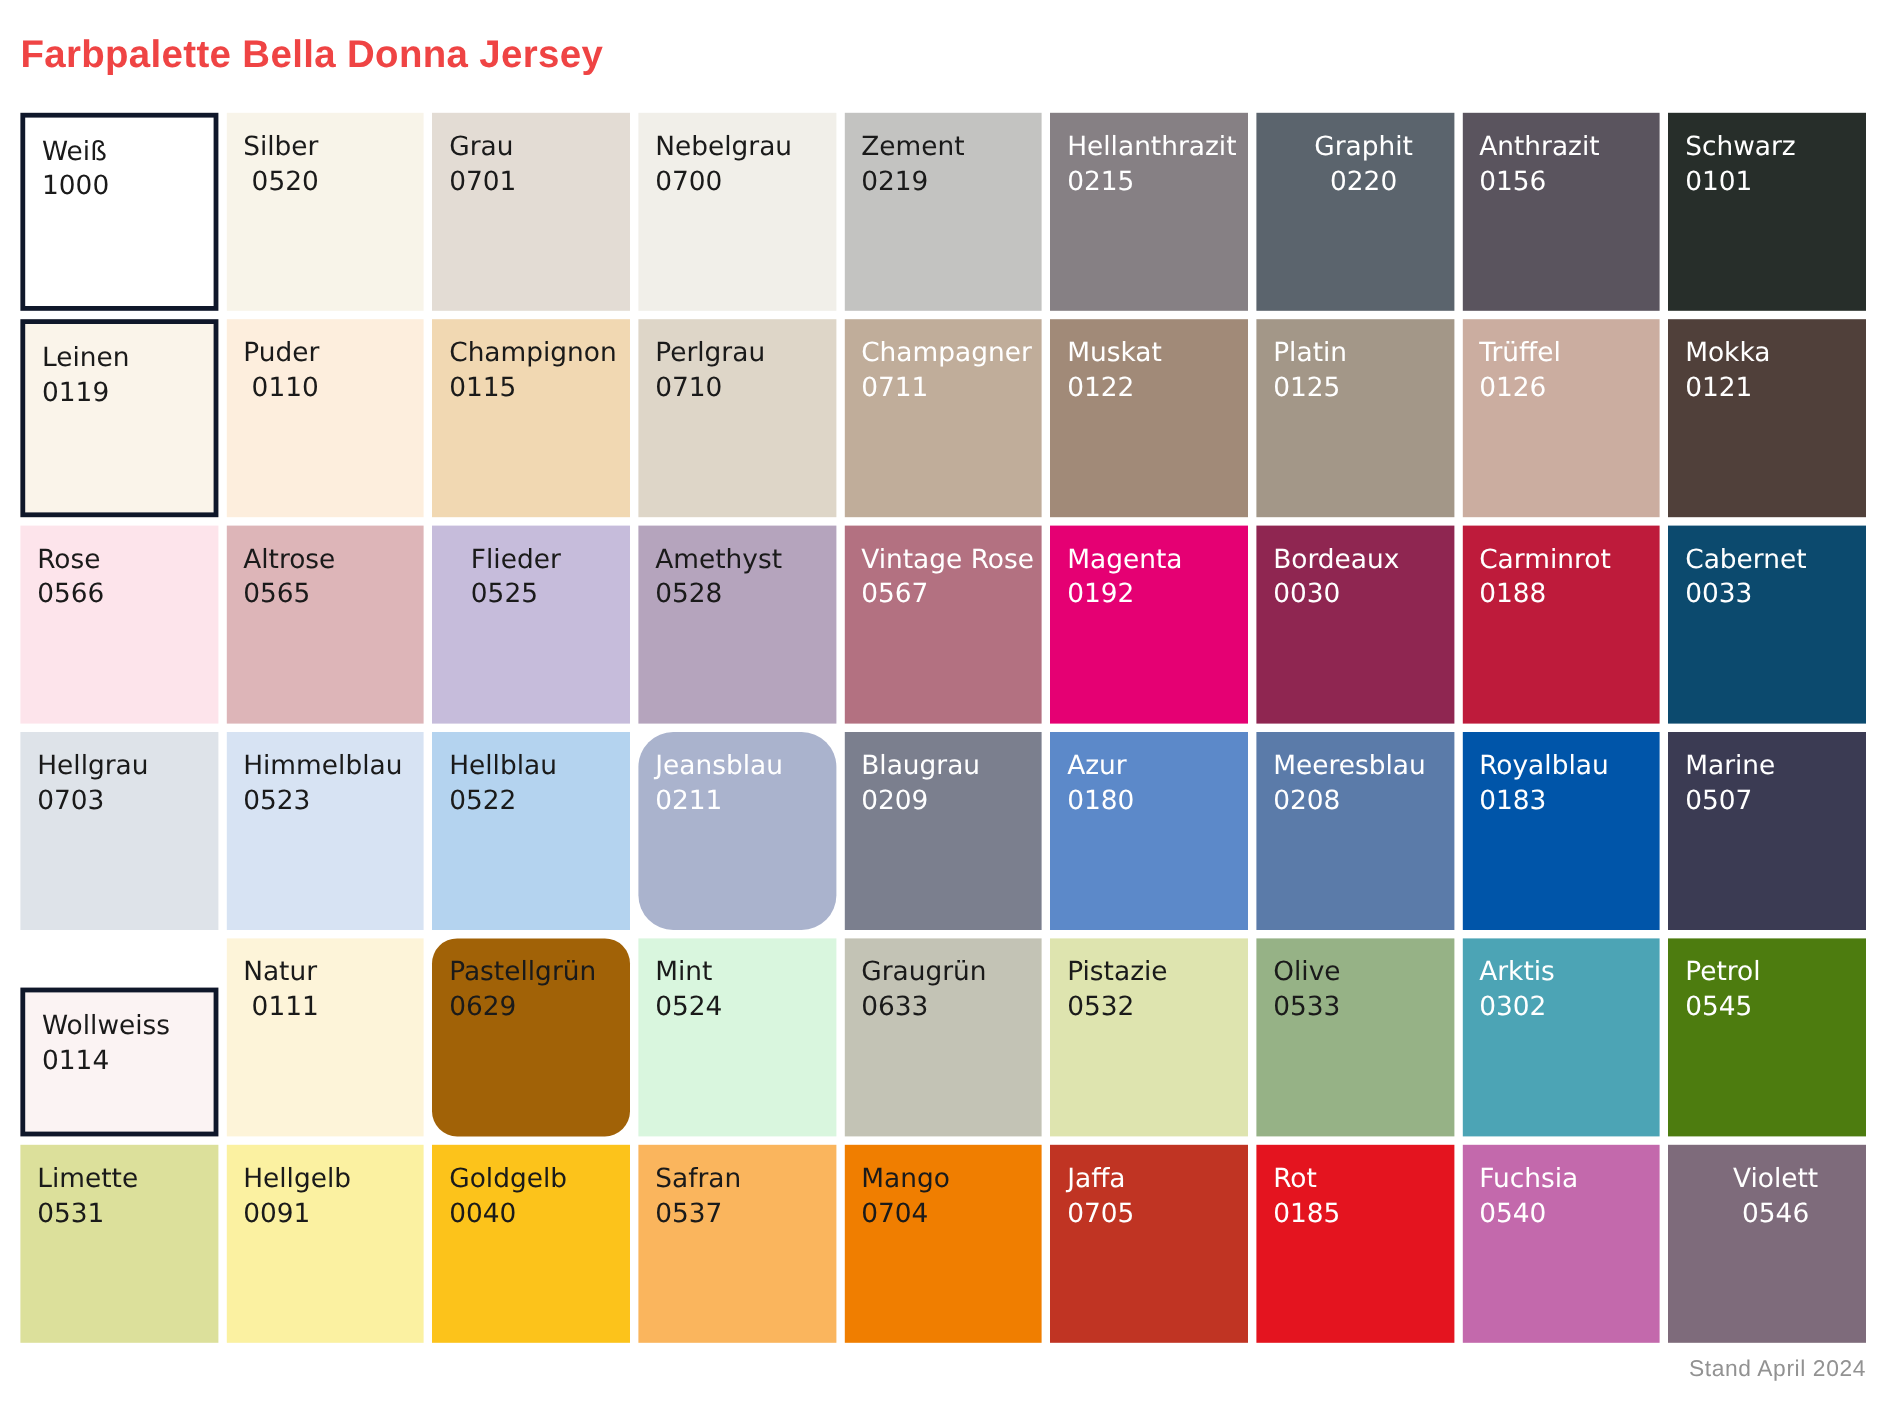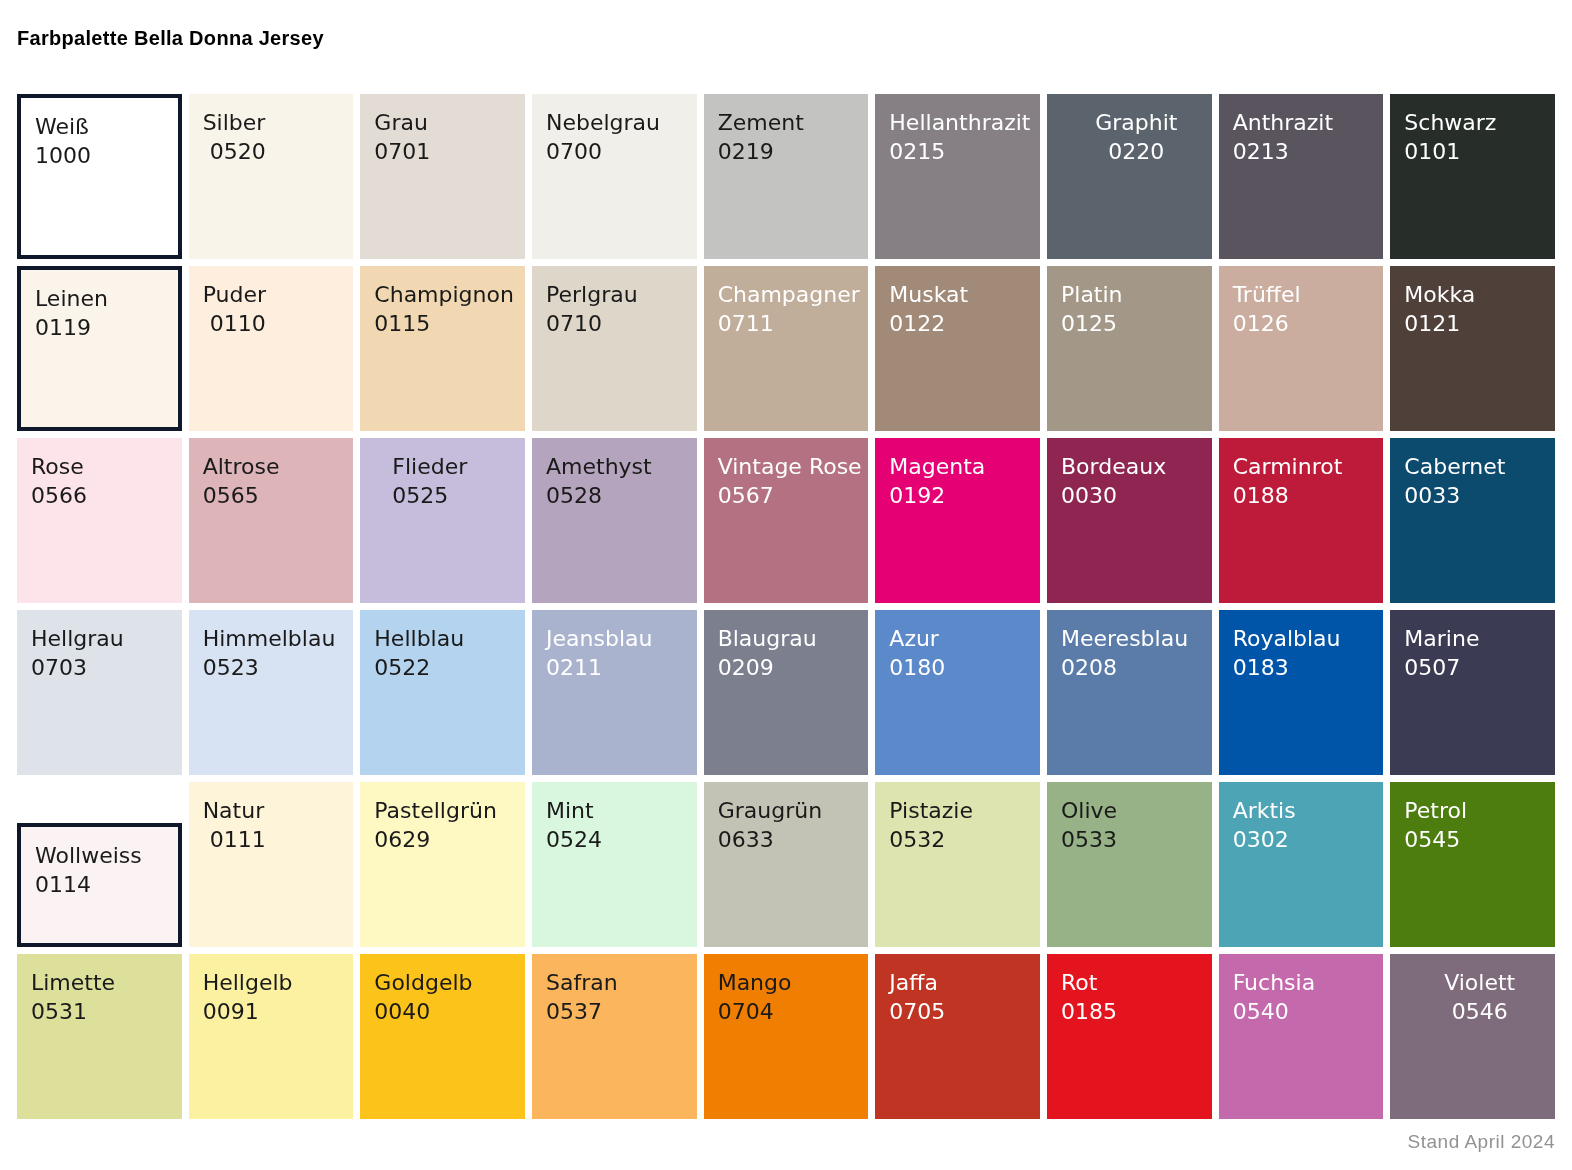--- a/index.html
+++ b/index.html
@@ -14,24 +14,24 @@
     background: #ffffff;
     overflow: hidden;
     font-family: "DejaVu Sans", sans-serif;
   }
   .title {
     position: absolute;
     left: 17px;
     top: 27px;
     margin: 0;
     font-family: "Liberation Sans", sans-serif;
-    font-size: 20px;
+    font-size: 32px;
     font-weight: bold;
     letter-spacing: 0.3px;
-    color: #000000;
+    color: #ef4444;
   }
   .grid {
     position: absolute;
     left: 17px;
     top: 94px;
     width: 1538px;
     display: grid;
     grid-template-columns: repeat(9, 1fr);
     grid-template-rows: repeat(6, 165px);
     column-gap: 7px;
@@ -95,21 +95,21 @@
       <div class="swatch light" style="background: rgb(134, 128, 132);">
         <div class="name">Hellanthrazit</div>
         <div class="code">0215</div>
       </div>
       <div class="swatch light" style="background: rgb(91, 100, 109); text-align: center;">
         <div class="name">Graphit</div>
         <div class="code">0220</div>
       </div>
       <div class="swatch light" style="background: rgb(90, 84, 94);">
         <div class="name">Anthrazit</div>
-        <div class="code">0213</div>
+        <div class="code">0156</div>
       </div>
       <div class="swatch light" style="background: rgb(39, 46, 42);">
         <div class="name">Schwarz</div>
         <div class="code">0101</div>
       </div>
       <div class="swatch bordered" style="background: rgb(250, 244, 234);">
         <div class="name">Leinen</div>
         <div class="code">0119</div>
       </div>
       <div class="swatch" style="background: rgb(253, 238, 221);">
@@ -185,21 +185,21 @@
         <div class="code">0703</div>
       </div>
       <div class="swatch" style="background: rgb(215, 227, 243);">
         <div class="name">Himmelblau</div>
         <div class="code">0523</div>
       </div>
       <div class="swatch" style="background: rgb(180, 211, 239);">
         <div class="name">Hellblau</div>
         <div class="code">0522</div>
       </div>
-      <div class="swatch light" style="background: rgb(170, 179, 205);">
+      <div class="swatch light" style="background: rgb(170, 179, 205); border-radius: 29px;">
         <div class="name">Jeansblau</div>
         <div class="code">0211</div>
       </div>
       <div class="swatch light" style="background: rgb(123, 127, 142);">
         <div class="name">Blaugrau</div>
         <div class="code">0209</div>
       </div>
       <div class="swatch light" style="background: rgb(92, 137, 201);">
         <div class="name">Azur</div>
         <div class="code">0180</div>
@@ -217,21 +217,21 @@
         <div class="code">0507</div>
       </div>
       <div class="swatch bordered" style="background: rgb(251, 243, 243); margin-top: 41px;">
         <div class="name">Wollweiss</div>
         <div class="code">0114</div>
       </div>
       <div class="swatch" style="background: rgb(253, 244, 217);">
         <div class="name">Natur</div>
         <div class="code"> 0111</div>
       </div>
-      <div class="swatch" style="background: #fef9c3;">
+      <div class="swatch" style="background: #a16207; border-radius: 21px;">
         <div class="name">Pastellgrün</div>
         <div class="code">0629</div>
       </div>
       <div class="swatch" style="background: rgb(217, 246, 222);">
         <div class="name">Mint</div>
         <div class="code">0524</div>
       </div>
       <div class="swatch" style="background: rgb(195, 195, 181);">
         <div class="name">Graugrün</div>
         <div class="code">0633</div>

